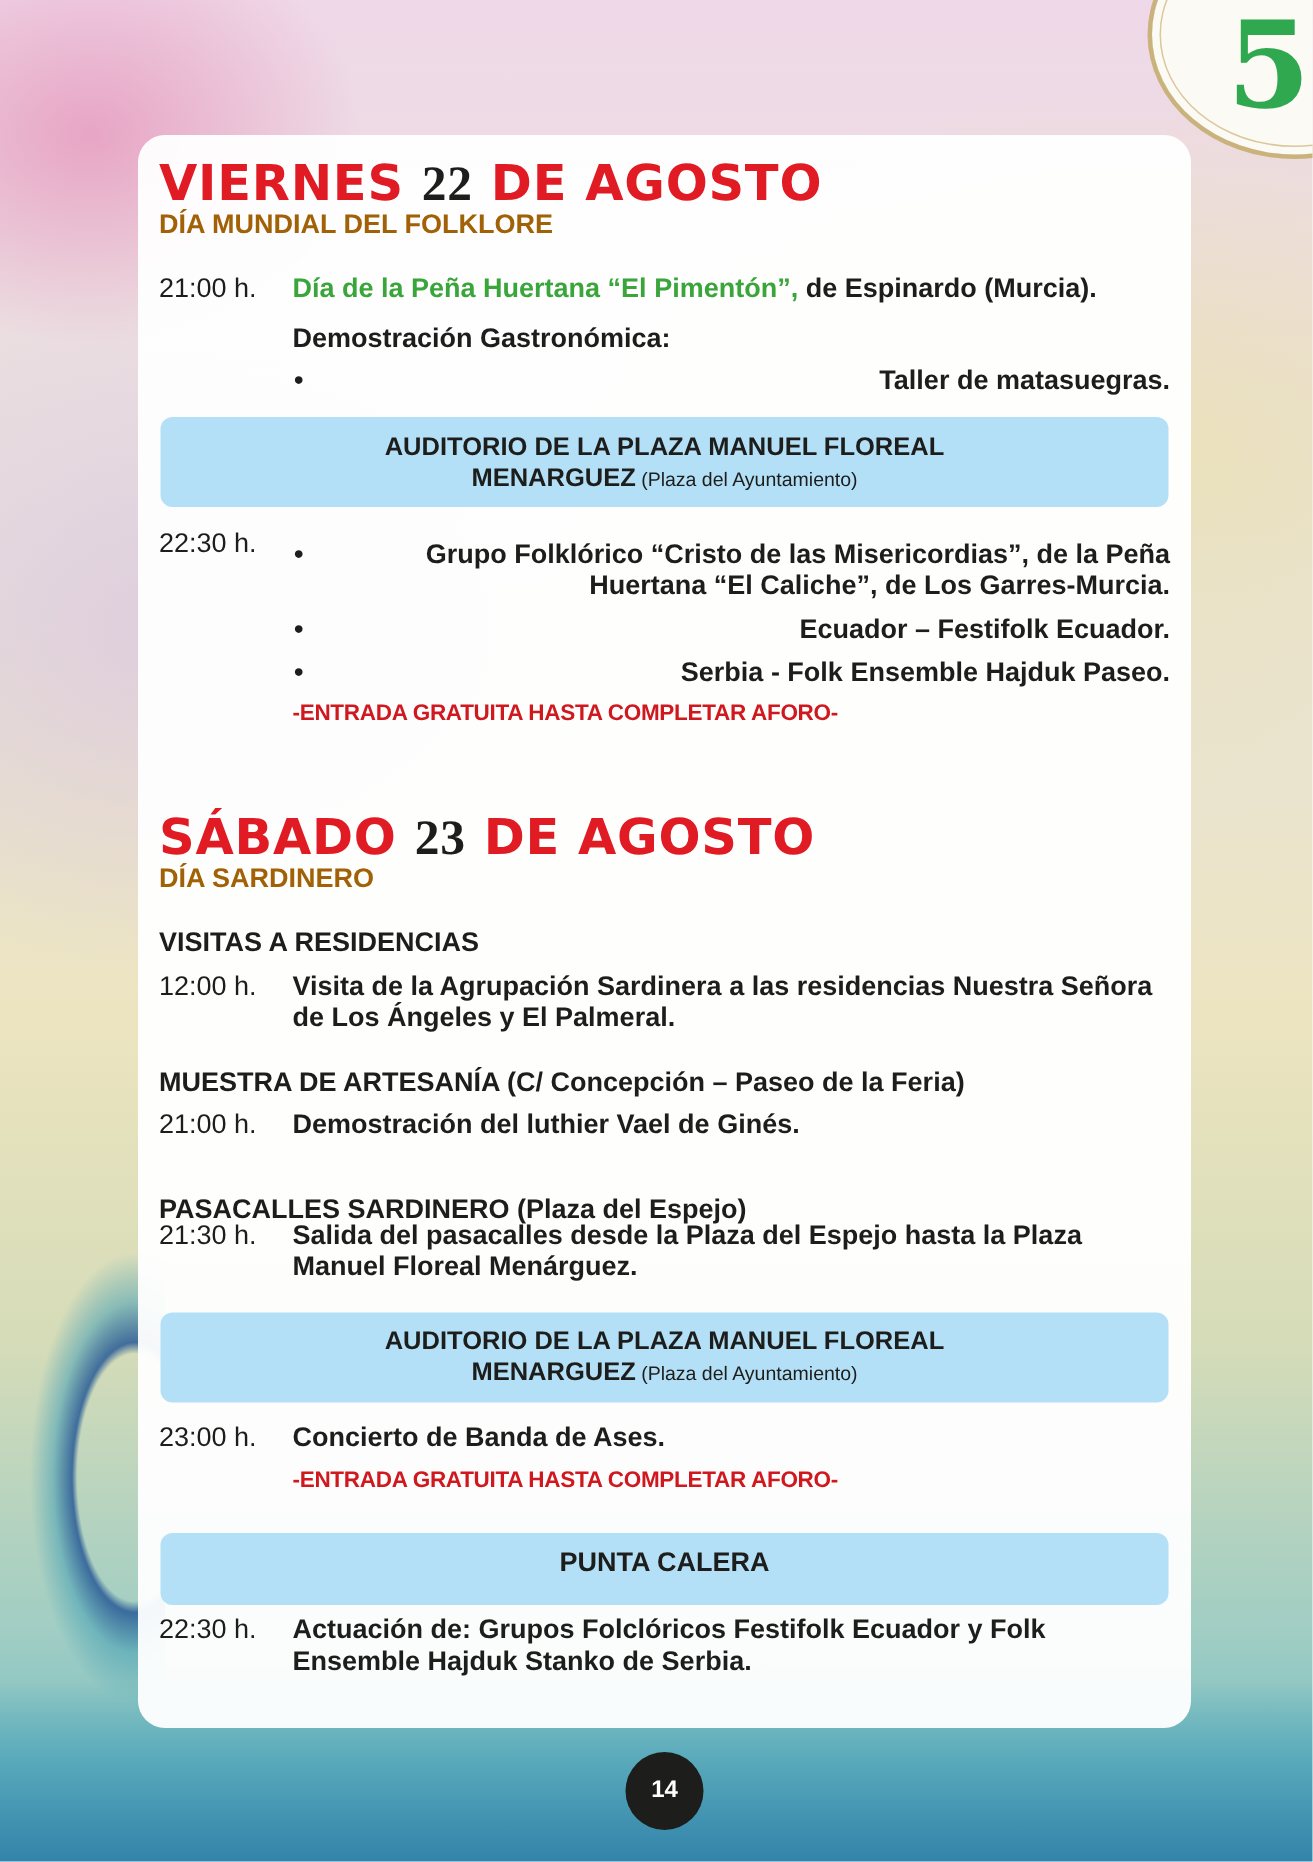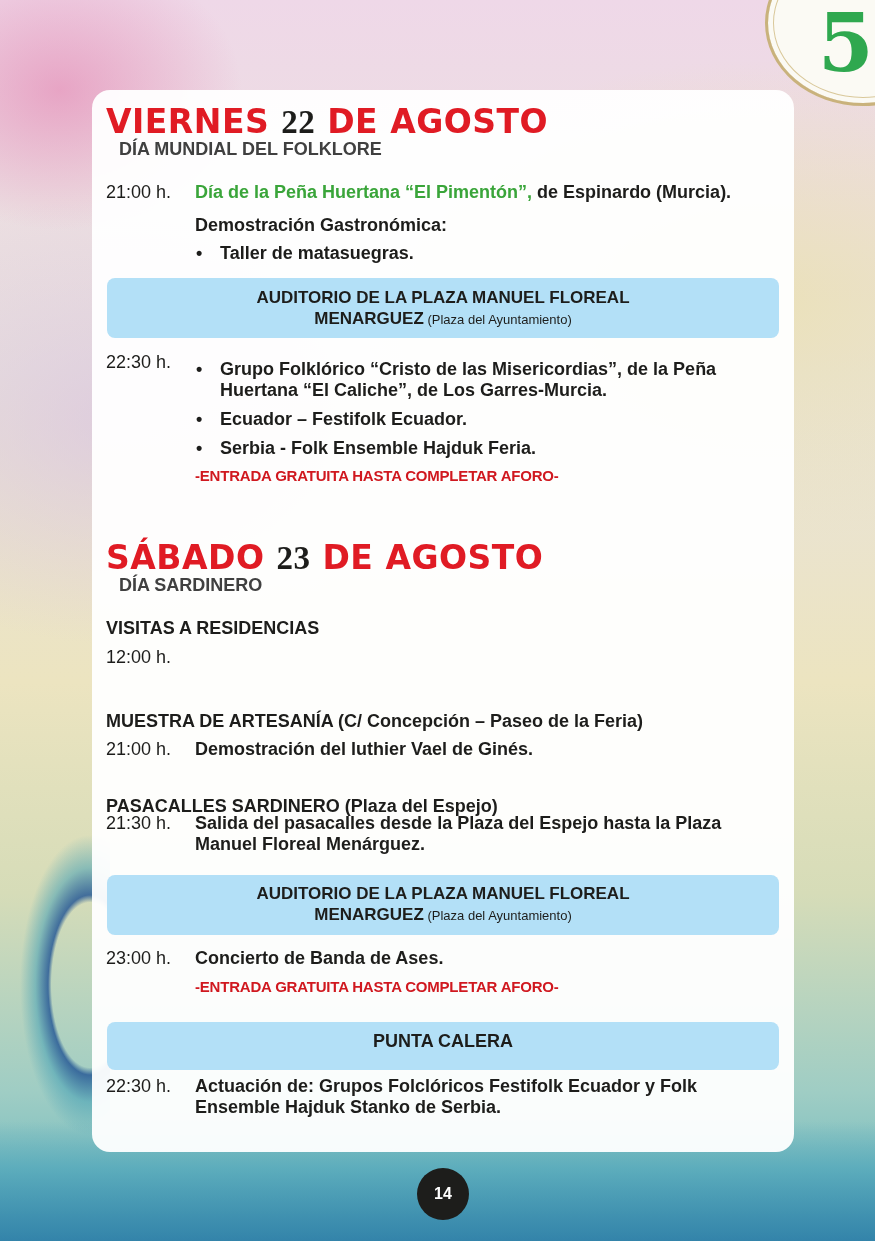--- a/index.html
+++ b/index.html
@@ -32,27 +32,27 @@
     .card {
       position: absolute; left: 92px; top: 90px; width: 702px; height: 1062px;
       background: rgba(255,255,255,0.95); border-radius: 18px;
     }
     .day-title {
       position: absolute; left: 106px; font-family: "DejaVu Sans", sans-serif;
       font-weight: bold; font-size: 33px; line-height: 36px; color: #e01b24; letter-spacing: 0.5px;
     }
     .day-title .num { color: #1d1d1b; font-family: Liberation Serif, serif; }
     .day-sub {
-      position: absolute; left: 119px; font-weight: bold; font-size: 18px; line-height: 20px; color: #404040;
+      position: absolute; left: 106px; font-weight: bold; font-size: 18px; line-height: 20px; color: #a16207;
     }
     .row { position: absolute; left: 106px; right: 95px; font-size: 18px; line-height: 21px; color: #1d1d1b; }
     .time { position: absolute; left: 0; top: 0; width: 88px; font-weight: normal; }
     .desc { margin-left: 89px; font-weight: bold; }
     .green { color: #3aa53a; }
-    .bullet { position: relative; padding-left: 25px; margin-left: 89px; font-weight: bold; }
+    .bullet { position: relative; padding-left: 25px; margin-left: 89px; font-weight: bold; text-align: right; }
     .bullet::before { content: "\2022"; position: absolute; left: 1px; top: 0; }
     .free { margin-left: 89px; font-weight: bold; font-size: 15px; color: #d0181f; letter-spacing: -0.2px; }
     .section { position: absolute; left: 106px; font-weight: bold; font-size: 18px; line-height: 21px; color: #1d1d1b; }
     .venue {
       position: absolute; left: 107px; width: 672px; background: #b3e0f7; border-radius: 8px;
       text-align: center; font-weight: bold; font-size: 17px; line-height: 21px; color: #1d1d1b;
     }
     .venue .small { font-weight: normal; font-size: 13px; }
     .page-num {
       position: absolute; left: 417px; top: 1168px; width: 52px; height: 52px; border-radius: 50%;
@@ -88,34 +88,35 @@
 
 <div class="venue" style="top:278px; height:60px; padding-top:9px; box-sizing:border-box;">
   <div>AUDITORIO DE LA PLAZA MANUEL FLOREAL</div>
   <div><span>MENARGUEZ</span><span class="small"> (Plaza del Ayuntamiento)</span></div>
 </div>
 
 <div class="row" style="top:352px;">
   <span class="time">22:30 h.</span>
   <div class="bullet" style="margin-top:7px;">Grupo Folklórico “Cristo de las Misericordias”, de la Peña Huertana “El Caliche”, de Los Garres-Murcia.</div>
   <div class="bullet" style="margin-top:8px;">Ecuador – Festifolk Ecuador.</div>
-  <div class="bullet" style="margin-top:8px;">Serbia - Folk Ensemble Hajduk Feria.</div>
+  <div class="bullet" style="margin-top:8px;">Serbia - Folk Ensemble Hajduk Paseo.</div>
   <div class="free" style="margin-top:6px;">-ENTRADA GRATUITA HASTA COMPLETAR AFORO-</div>
 </div>
 
 <div class="day-title" style="top:540px;">
   <span>SÁBADO</span>
   <span class="num">23</span>
   <span>DE AGOSTO</span>
 </div>
 <div class="day-sub" style="top:575px;">DÍA SARDINERO</div>
 
 <div class="section" style="top:618px;">VISITAS A RESIDENCIAS</div>
 <div class="row" style="top:647px;">
   <span class="time">12:00 h.</span>
+  <div class="desc">Visita de la Agrupación Sardinera a las residencias Nuestra Señora de Los Ángeles y El Palmeral.</div>
 </div>
 
 <div class="section" style="top:711px;">MUESTRA DE ARTESANÍA (C/ Concepción – Paseo de la Feria)</div>
 <div class="row" style="top:739px;">
   <span class="time">21:00 h.</span>
   <div class="desc">Demostración del luthier Vael de Ginés.</div>
 </div>
 
 <div class="section" style="top:784px;margin-top:12px;">PASACALLES SARDINERO (Plaza del Espejo)</div>
 <div class="row" style="top:813px;">

